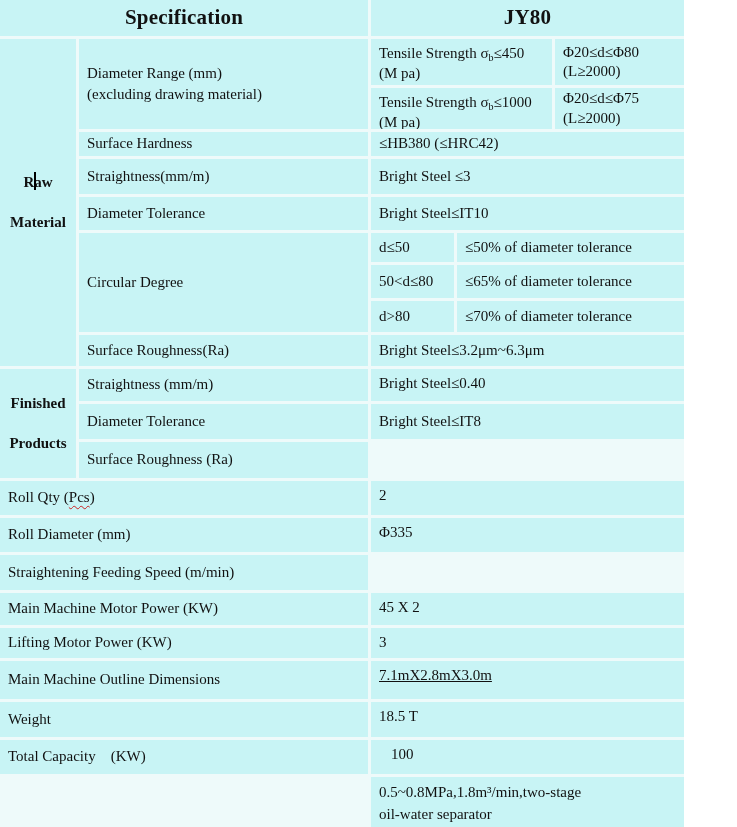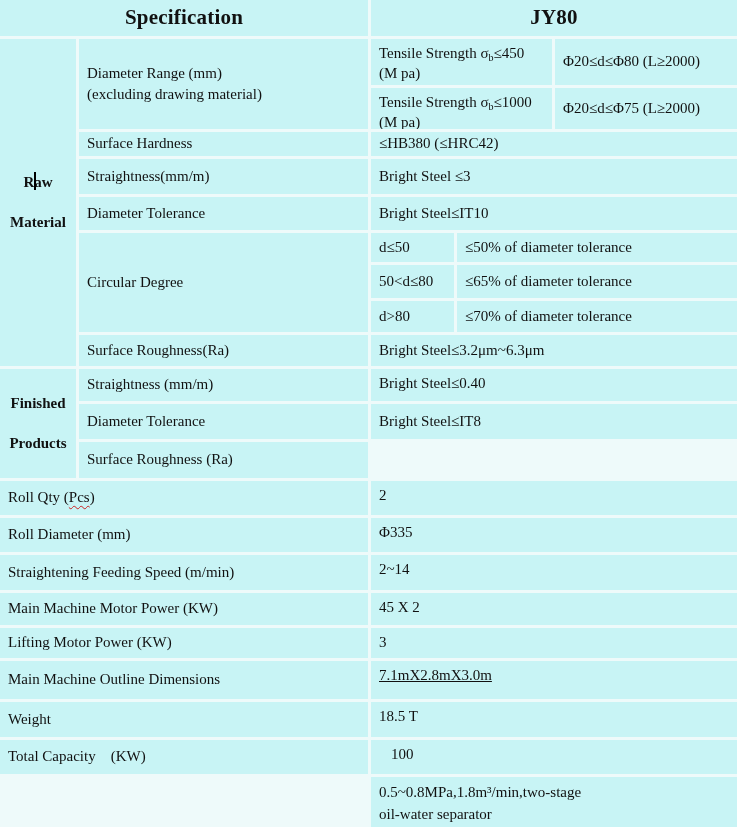--- a/index.html
+++ b/index.html
@@ -1,17 +1,17 @@
 <!DOCTYPE html>
 <html><head>
 <meta charset="utf-8">
 <style>
   html, body { margin: 0; padding: 0; background: #ffffff; }
   .spec-table {
-    width: 737px;
+    width: 684px;
     height: 827px;
     background: #eefafa; 
     display: grid;
     grid-template-columns: 76px 289px 83px 95px 1fr;
     grid-template-rows: 36px 46px 41px 24px 35px 33px 29px 33px 31px 31px 32px 35px 36px 34px 34px 35px 32px 30px 38px 35px 34px 50px;
     gap: 3px;
     font-family: "Liberation Serif", "DejaVu Serif", serif;
     font-size: 15px;
     color: #111;
     box-sizing: border-box;
@@ -115,21 +115,20 @@
 
   <div class="cell" style="grid-column:2; grid-row:13;">Surface Roughness (Ra)</div>
 
   <div class="cell" style="grid-column:1/3; grid-row:14;"><span><span>Roll Qty (</span><span class="squiggle">Pcs</span><span>)</span></span></div>
   <div class="cell top" style="grid-column:3/6; grid-row:14;">2</div>
 
   <div class="cell" style="grid-column:1/3; grid-row:15;">Roll Diameter (mm)</div>
   <div class="cell top" style="grid-column:3/6; grid-row:15;">Φ335</div>
 
   <div class="cell" style="grid-column:1/3; grid-row:16;">Straightening Feeding Speed (m/min)</div>
-  <div class="cell top" style="grid-column:3/6; grid-row:16;">2~14</div>
 
   <div class="cell" style="grid-column:1/3; grid-row:17;">Main Machine Motor Power (KW)</div>
   <div class="cell top" style="grid-column:3/6; grid-row:17;">45 X 2</div>
 
   <div class="cell" style="grid-column:1/3; grid-row:18;">Lifting Motor Power (KW)</div>
   <div class="cell top" style="grid-column:3/6; grid-row:18;">3</div>
 
   <div class="cell" style="grid-column:1/3; grid-row:19;">Main Machine Outline Dimensions</div>
   <div class="cell top" style="grid-column:3/6; grid-row:19;text-decoration:underline;">7.1mX2.8mX3.0m</div>
 

